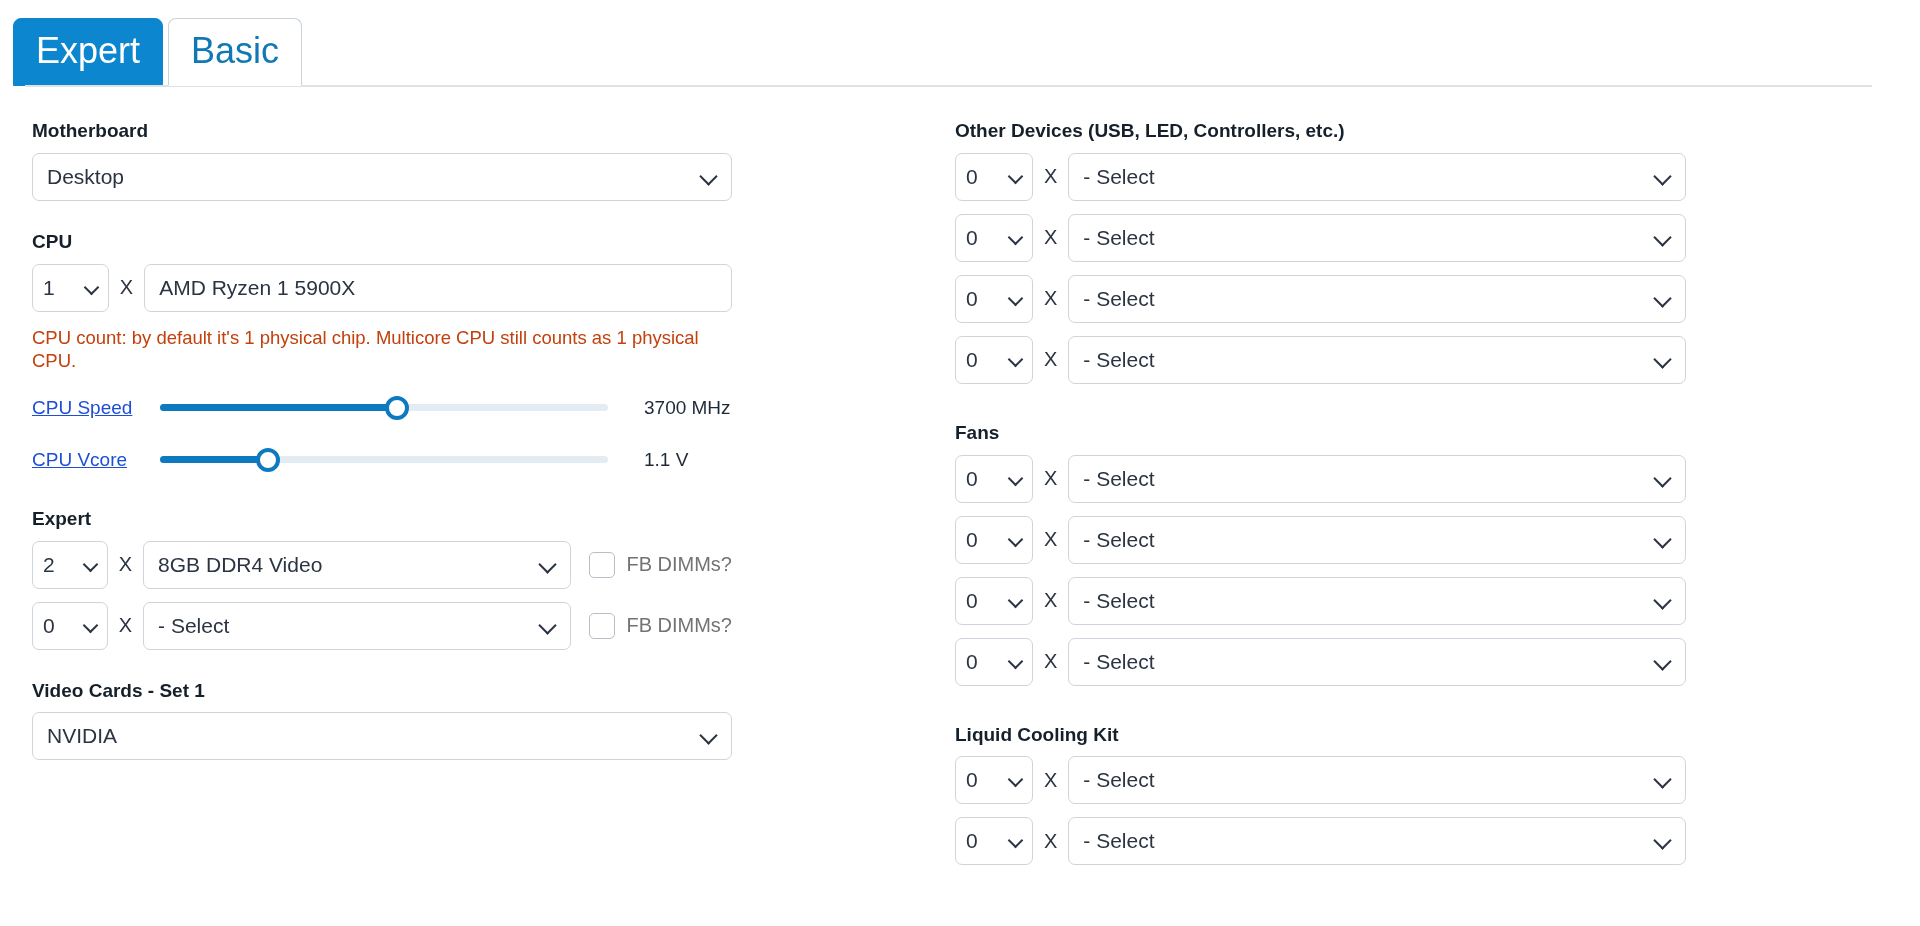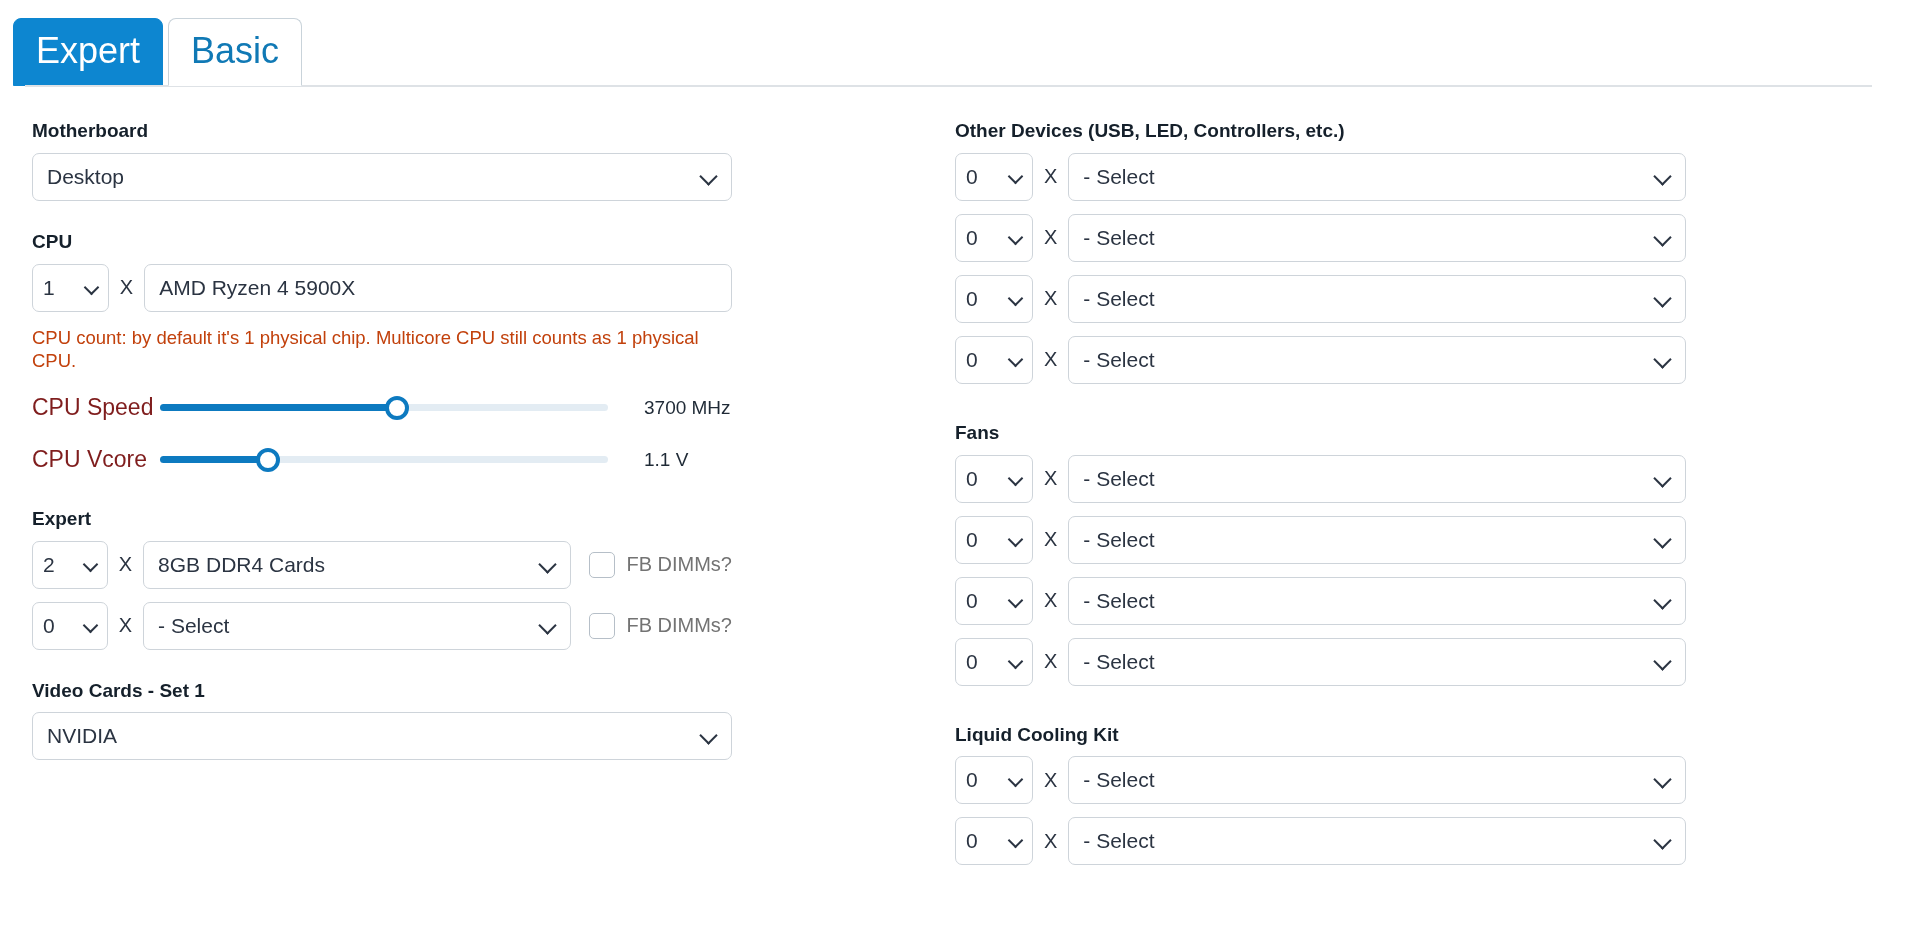--- a/index.html
+++ b/index.html
@@ -96,21 +96,21 @@
 
   .row { display: flex; align-items: center; gap: 0; margin-bottom: 13px; }
   .xmark { font-size: 20px; color: #2b3442; padding: 0 11px; }
 
   .hint {
     font-size: 18.5px; color: #c2410c; margin: 14px 0 0 0; line-height: 1.25;
   }
 
   
   .slider-row { display: flex; align-items: center; margin-top: 8px; height: 36px; }
-  .slider-label { font-size: 23px; color: #7f1d1d; width: 128px; }
+  .slider-label { font-size: 19px; color: #1d4ed8; width: 128px; text-decoration: underline; }
   .slider-track {
     position: relative; width: 448px; height: 7px; border-radius: 4px;
     background: #e3ecf3;
   }
   .slider-fill {
     position: absolute; left: 0; top: 0; height: 7px; border-radius: 4px;
     background: #0d7ac0;
   }
   .slider-thumb {
     position: absolute; top: 50%; width: 24px; height: 24px;
@@ -162,21 +162,21 @@
     </div>
 
     <div class="section">
       <div class="section-label">CPU</div>
       <div class="row">
         <div class="ctl select small">
           <span>1</span>
         </div>
         <span class="xmark">X</span>
         <div class="ctl textinput">
-          <span>AMD Ryzen 4 5900X</span>
+          <span>AMD Ryzen 1 5900X</span>
         </div>
       </div>
       <div class="hint">CPU count: by default it's 1 physical chip. Multicore CPU still counts as 1 physical CPU.</div>
 
       <div class="slider-row" style="margin-top:18px;">
         <div class="slider-label">CPU Speed</div>
         <div class="slider-track">
           <div class="slider-fill" id="cpu-speed-fill" style="width: 53%;"></div>
           <div class="slider-thumb" id="cpu-speed-thumb" style="left: 53%;"></div>
         </div>
@@ -196,21 +196,21 @@
 
     <div class="section">
       <div class="section-label">Expert</div>
 
       <div class="subrow">
         <div class="ctl select small">
           <span>2</span>
         </div>
         <span class="xmark">X</span>
         <div class="ctl select" style="width:443px;">
-          <span>8GB DDR4 Cards</span>
+          <span>8GB DDR4 Video</span>
         </div>
         <div class="cbox-wrap">
           <div class="cbox"></div>
           <span class="cbox-label">FB DIMMs?</span>
         </div>
       </div>
 
       <div class="subrow">
         <div class="ctl select small">
           <span>0</span>

